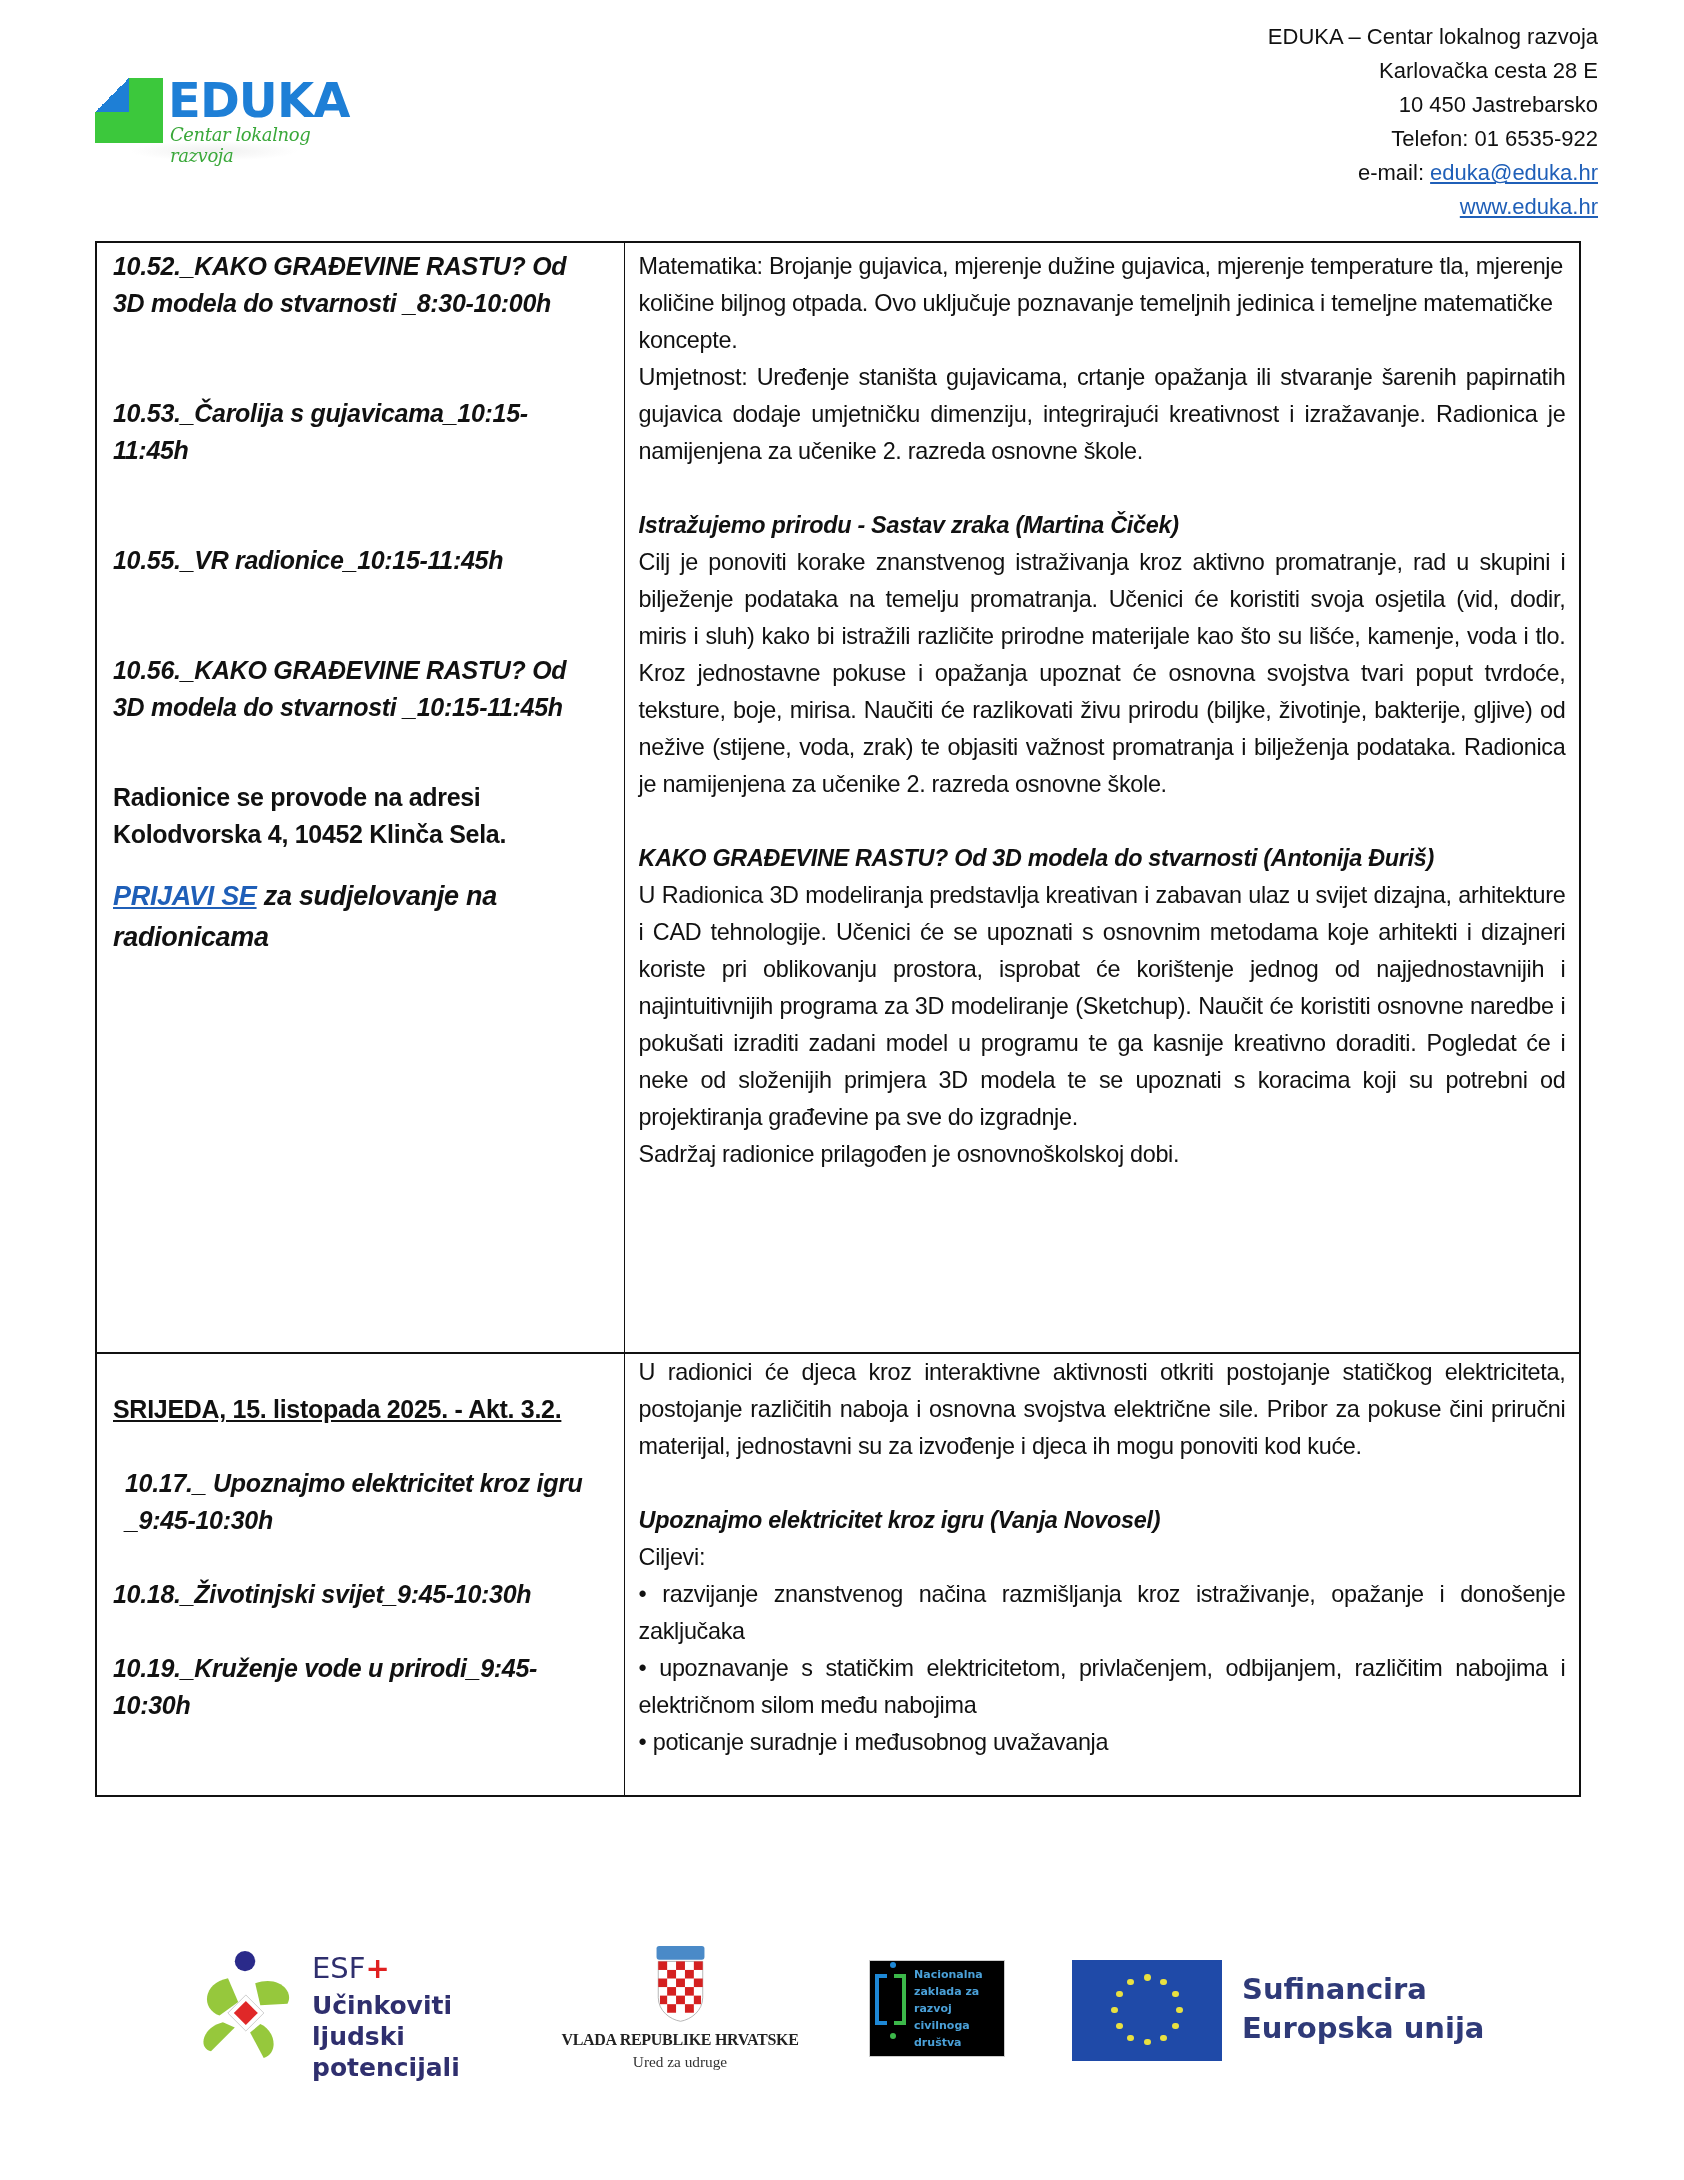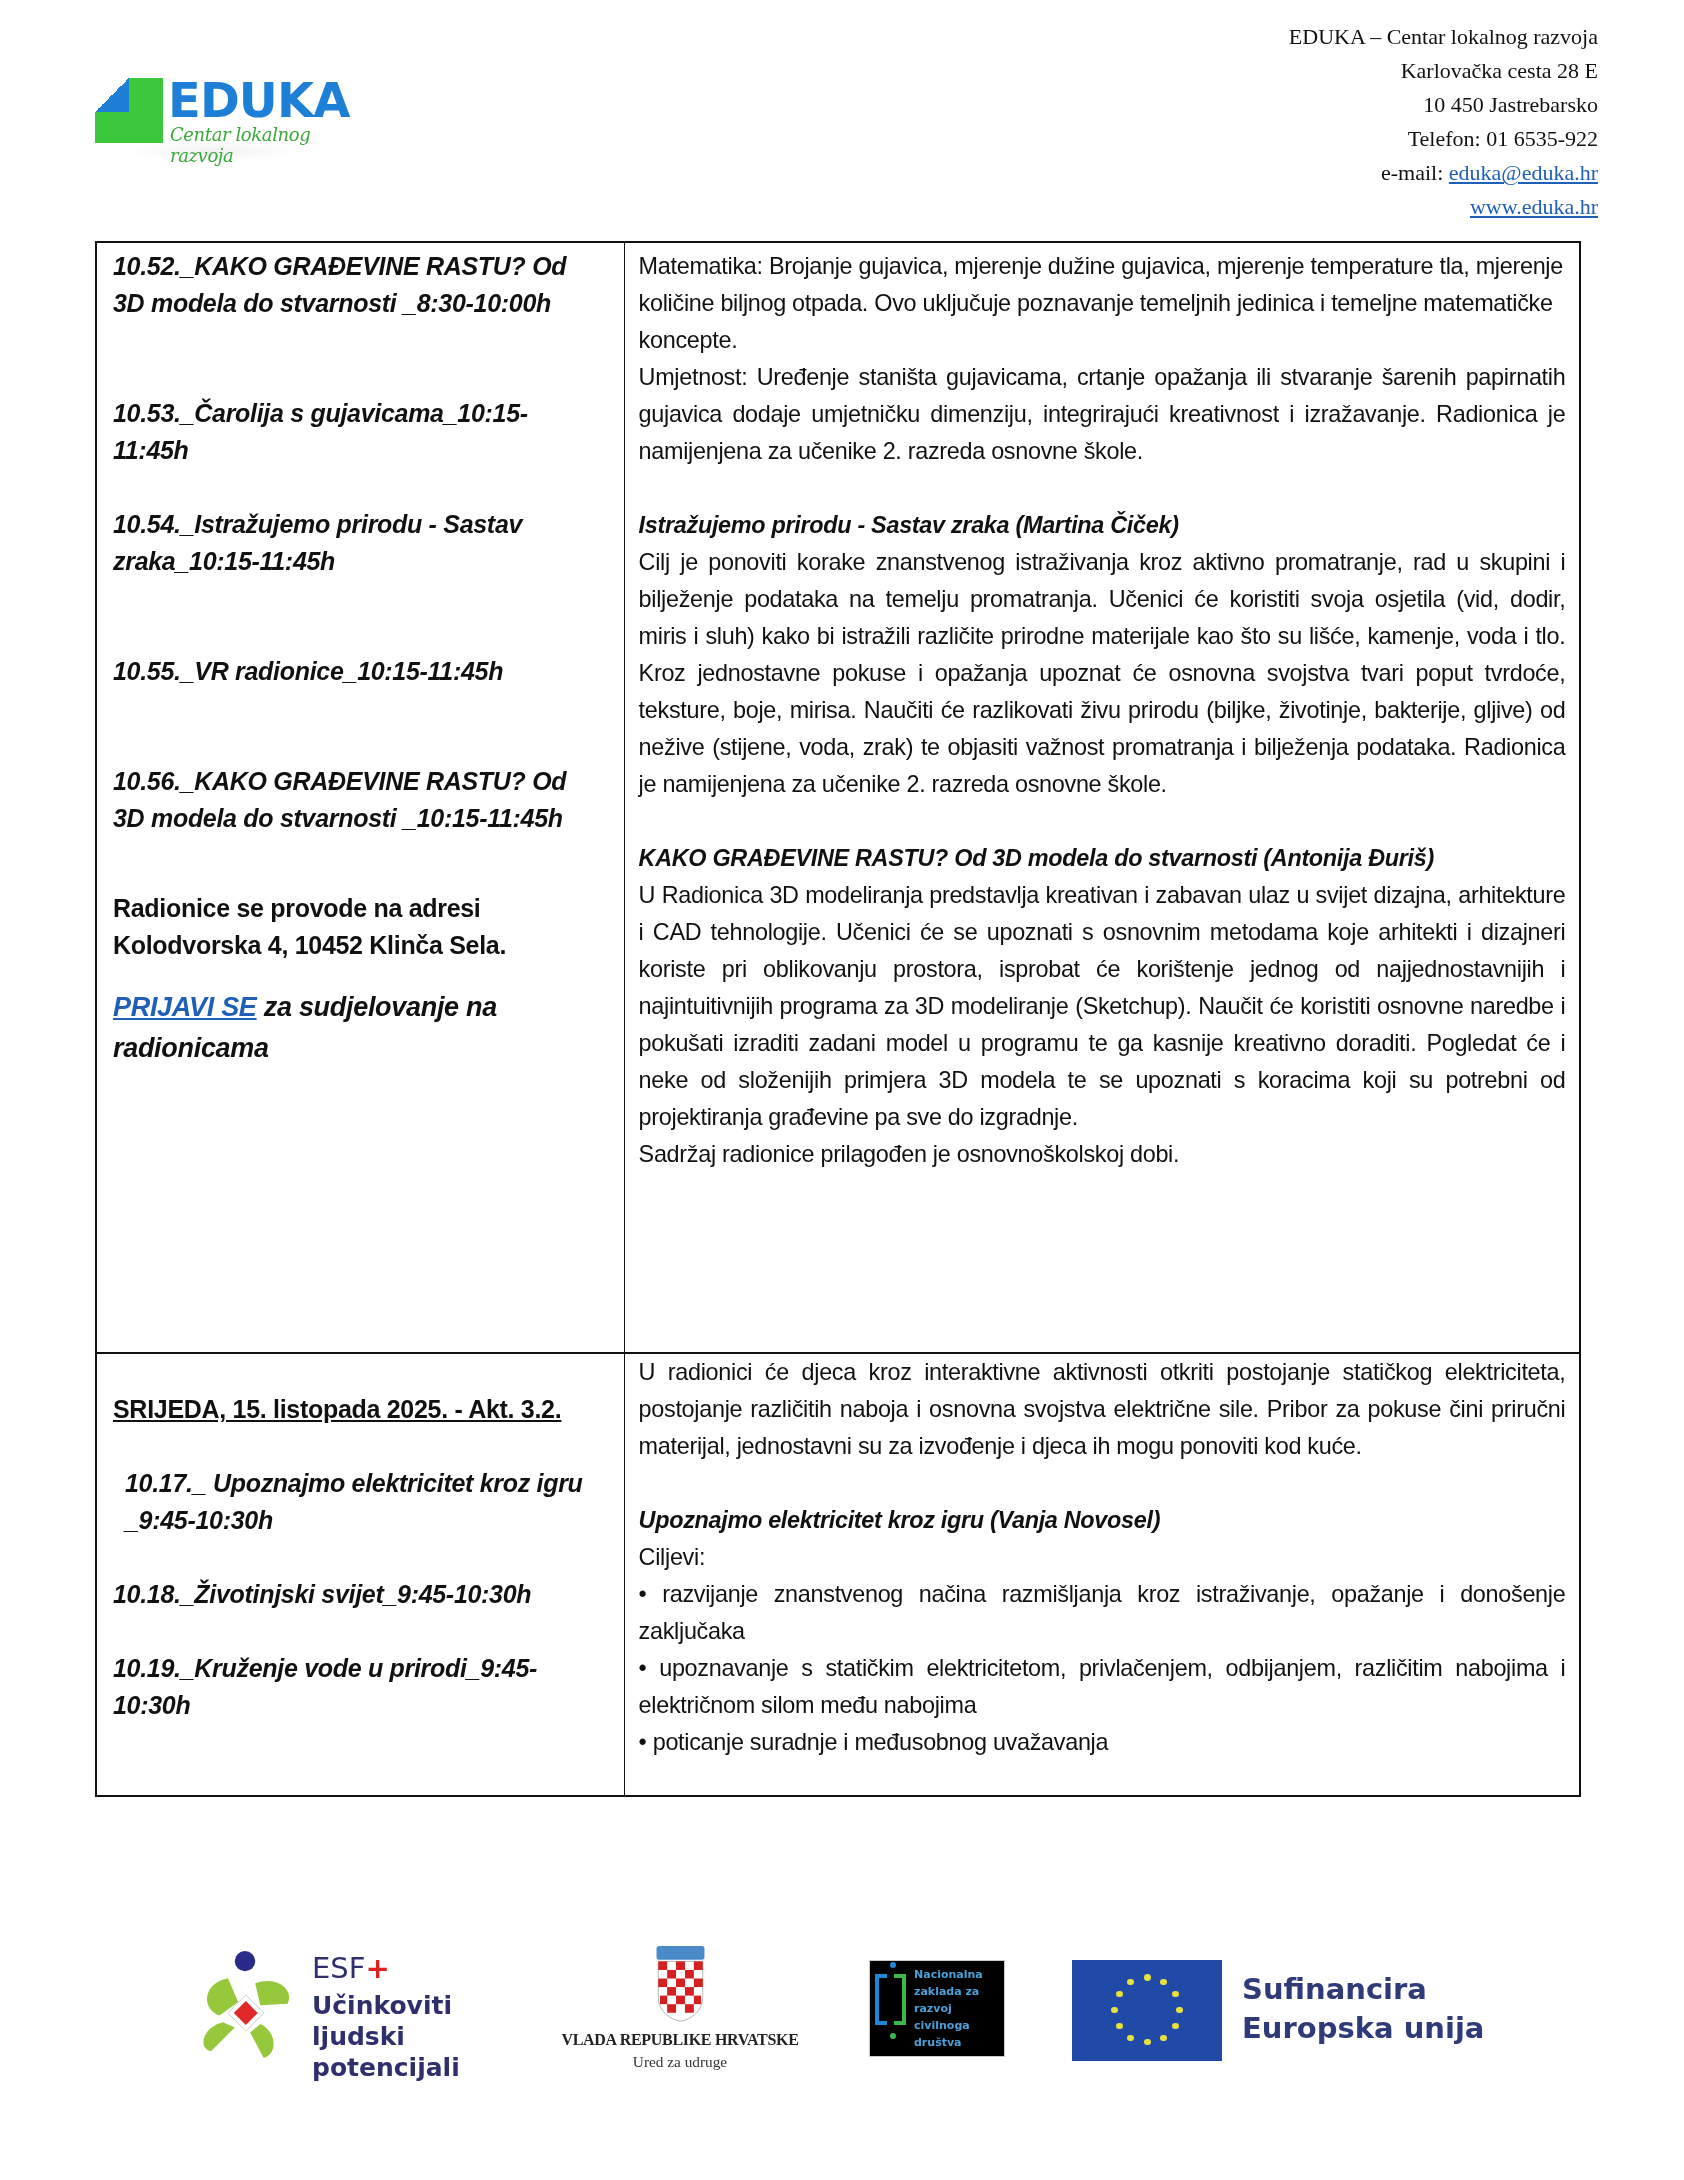--- a/index.html
+++ b/index.html
@@ -13,21 +13,21 @@
   .logo .blue-corner { position:absolute; left:0; top:3.4px; width:34px; height:34px;
         background:linear-gradient(135deg, transparent 50%, #1e7fd6 50%); }
   .logo .wordmark { position:absolute; left:73px; top:-3.4px; font-family:"DejaVu Sans", sans-serif;
         font-size:48px; font-weight:bold; color:#1e7fd6; letter-spacing:-0.9px; }
   .logo .tagline { position:absolute; left:75px; top:49px; font-family:"DejaVu Serif", serif;
         font-style:italic; font-size:18px; color:#3aa83a; letter-spacing:-0.4px; }
   .logo .shadow { position:absolute; left:34px; top:66px; width:170px; height:20.4px; border-radius:50%;
         background:radial-gradient(ellipse at center, #f0f0f0 0%, #ffffff 70%); }
 
   .contact { position:absolute; right:87px; top:20.4px; text-align:right;
-        font-family:Liberation Serif, serif; font-size:22px; line-height:34px; color:#111; }
+        font-family:Liberation Sans, sans-serif; font-size:22px; line-height:34px; color:#111; }
   .contact a { color:#1f5fb8; text-decoration:underline; }
 
   
   .schedule { position:absolute; left:95px; top:241px; width:1486px;
         border:2.6px solid #111; box-sizing:border-box; }
   .row { display:flex; }
   .row + .row { border-top:2.6px solid #111; }
   .cell-left { width:528px; border-right:1.7px solid #111; box-sizing:border-box;
         padding:0 21px 0 16px; }
   .cell-right { flex:1; padding:0 13.6px 0 13.6px; }
@@ -98,21 +98,20 @@
   <div><span>e-mail: </span><a>eduka@eduka.hr</a></div>
   <div><a>www.eduka.hr</a></div>
 </div>
 
 <div class="schedule">
 
   <div class="row row-1">
     <div class="cell-left left-text">
       <p class="p" style="margin-top:5.1px;">10.52._KAKO GRAĐEVINE RASTU? Od 3D modela do stvarnosti _8:30-10:00h</p>
       <p class="p" style="margin-top:73px;">10.53._Čarolija s gujavicama_10:15-11:45h</p>
-      <p class="p" style="margin-top:37px;">10.54._Istražujemo prirodu - Sastav zraka_10:15-11:45h</p>
       <p class="p" style="margin-top:73px;">10.55._VR radionice_10:15-11:45h</p>
       <p class="p" style="margin-top:73px;">10.56._KAKO GRAĐEVINE RASTU? Od 3D modela do stvarnosti _10:15-11:45h</p>
       <p class="p left-plain" style="margin-top:53px;">Radionice se provode na adresi</p>
       <p class="p left-plain">Kolodvorska 4, 10452 Klinča Sela.</p>
       <p class="p" style="margin-top:23px; font-size:27px; line-height:41px;"><a class="link">PRIJAVI SE</a><span> za sudjelovanje na radionicama</span></p>
     </div>
     <div class="cell-right right-text">
       <p class="p" style="margin-top:5.1px; text-align:left;">Matematika: Brojanje gujavica, mjerenje dužine gujavica, mjerenje temperature tla, mjerenje količine biljnog otpada. Ovo uključuje poznavanje temeljnih jedinica i temeljne matematičke koncepte.</p>
       <p class="p">Umjetnost: Uređenje staništa gujavicama, crtanje opažanja ili stvaranje šarenih papirnatih gujavica dodaje umjetničku dimenziju, integrirajući kreativnost i izražavanje. Radionica je namijenjena za učenike 2. razreda osnovne škole.</p>
       <p class="p h-ital" style="margin-top:37px;">Istražujemo prirodu - Sastav zraka (Martina Čiček)</p>

